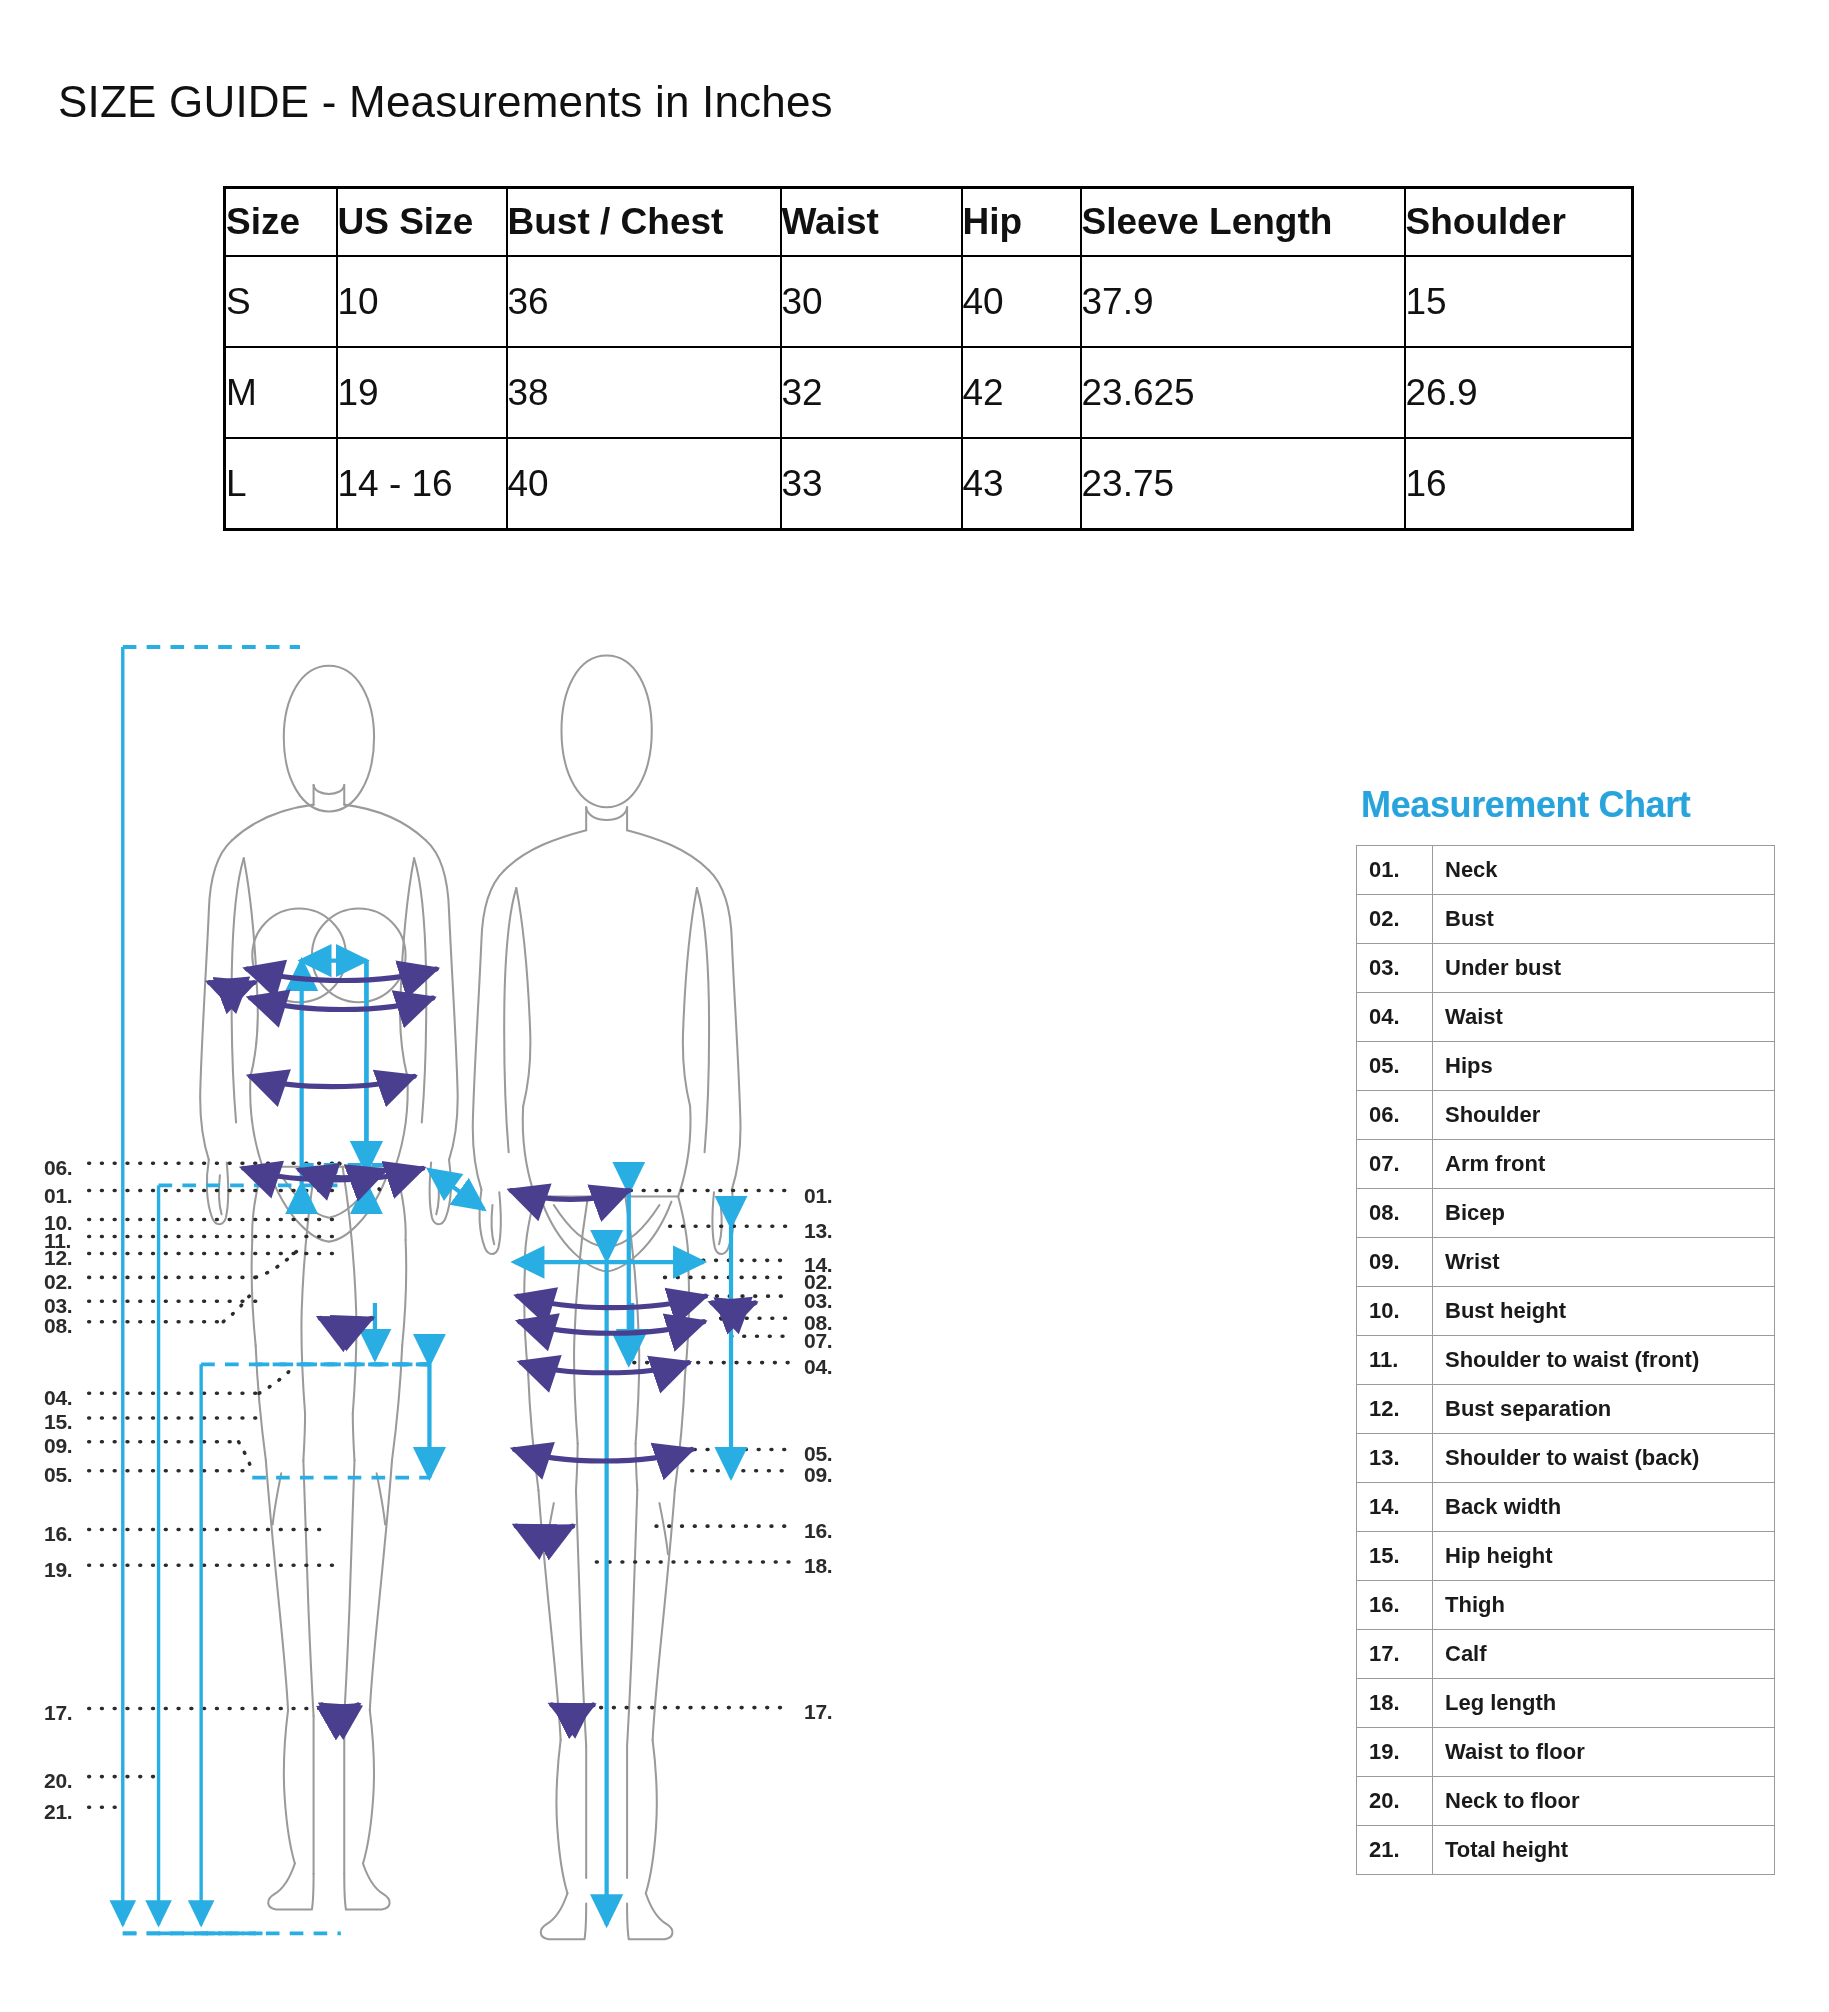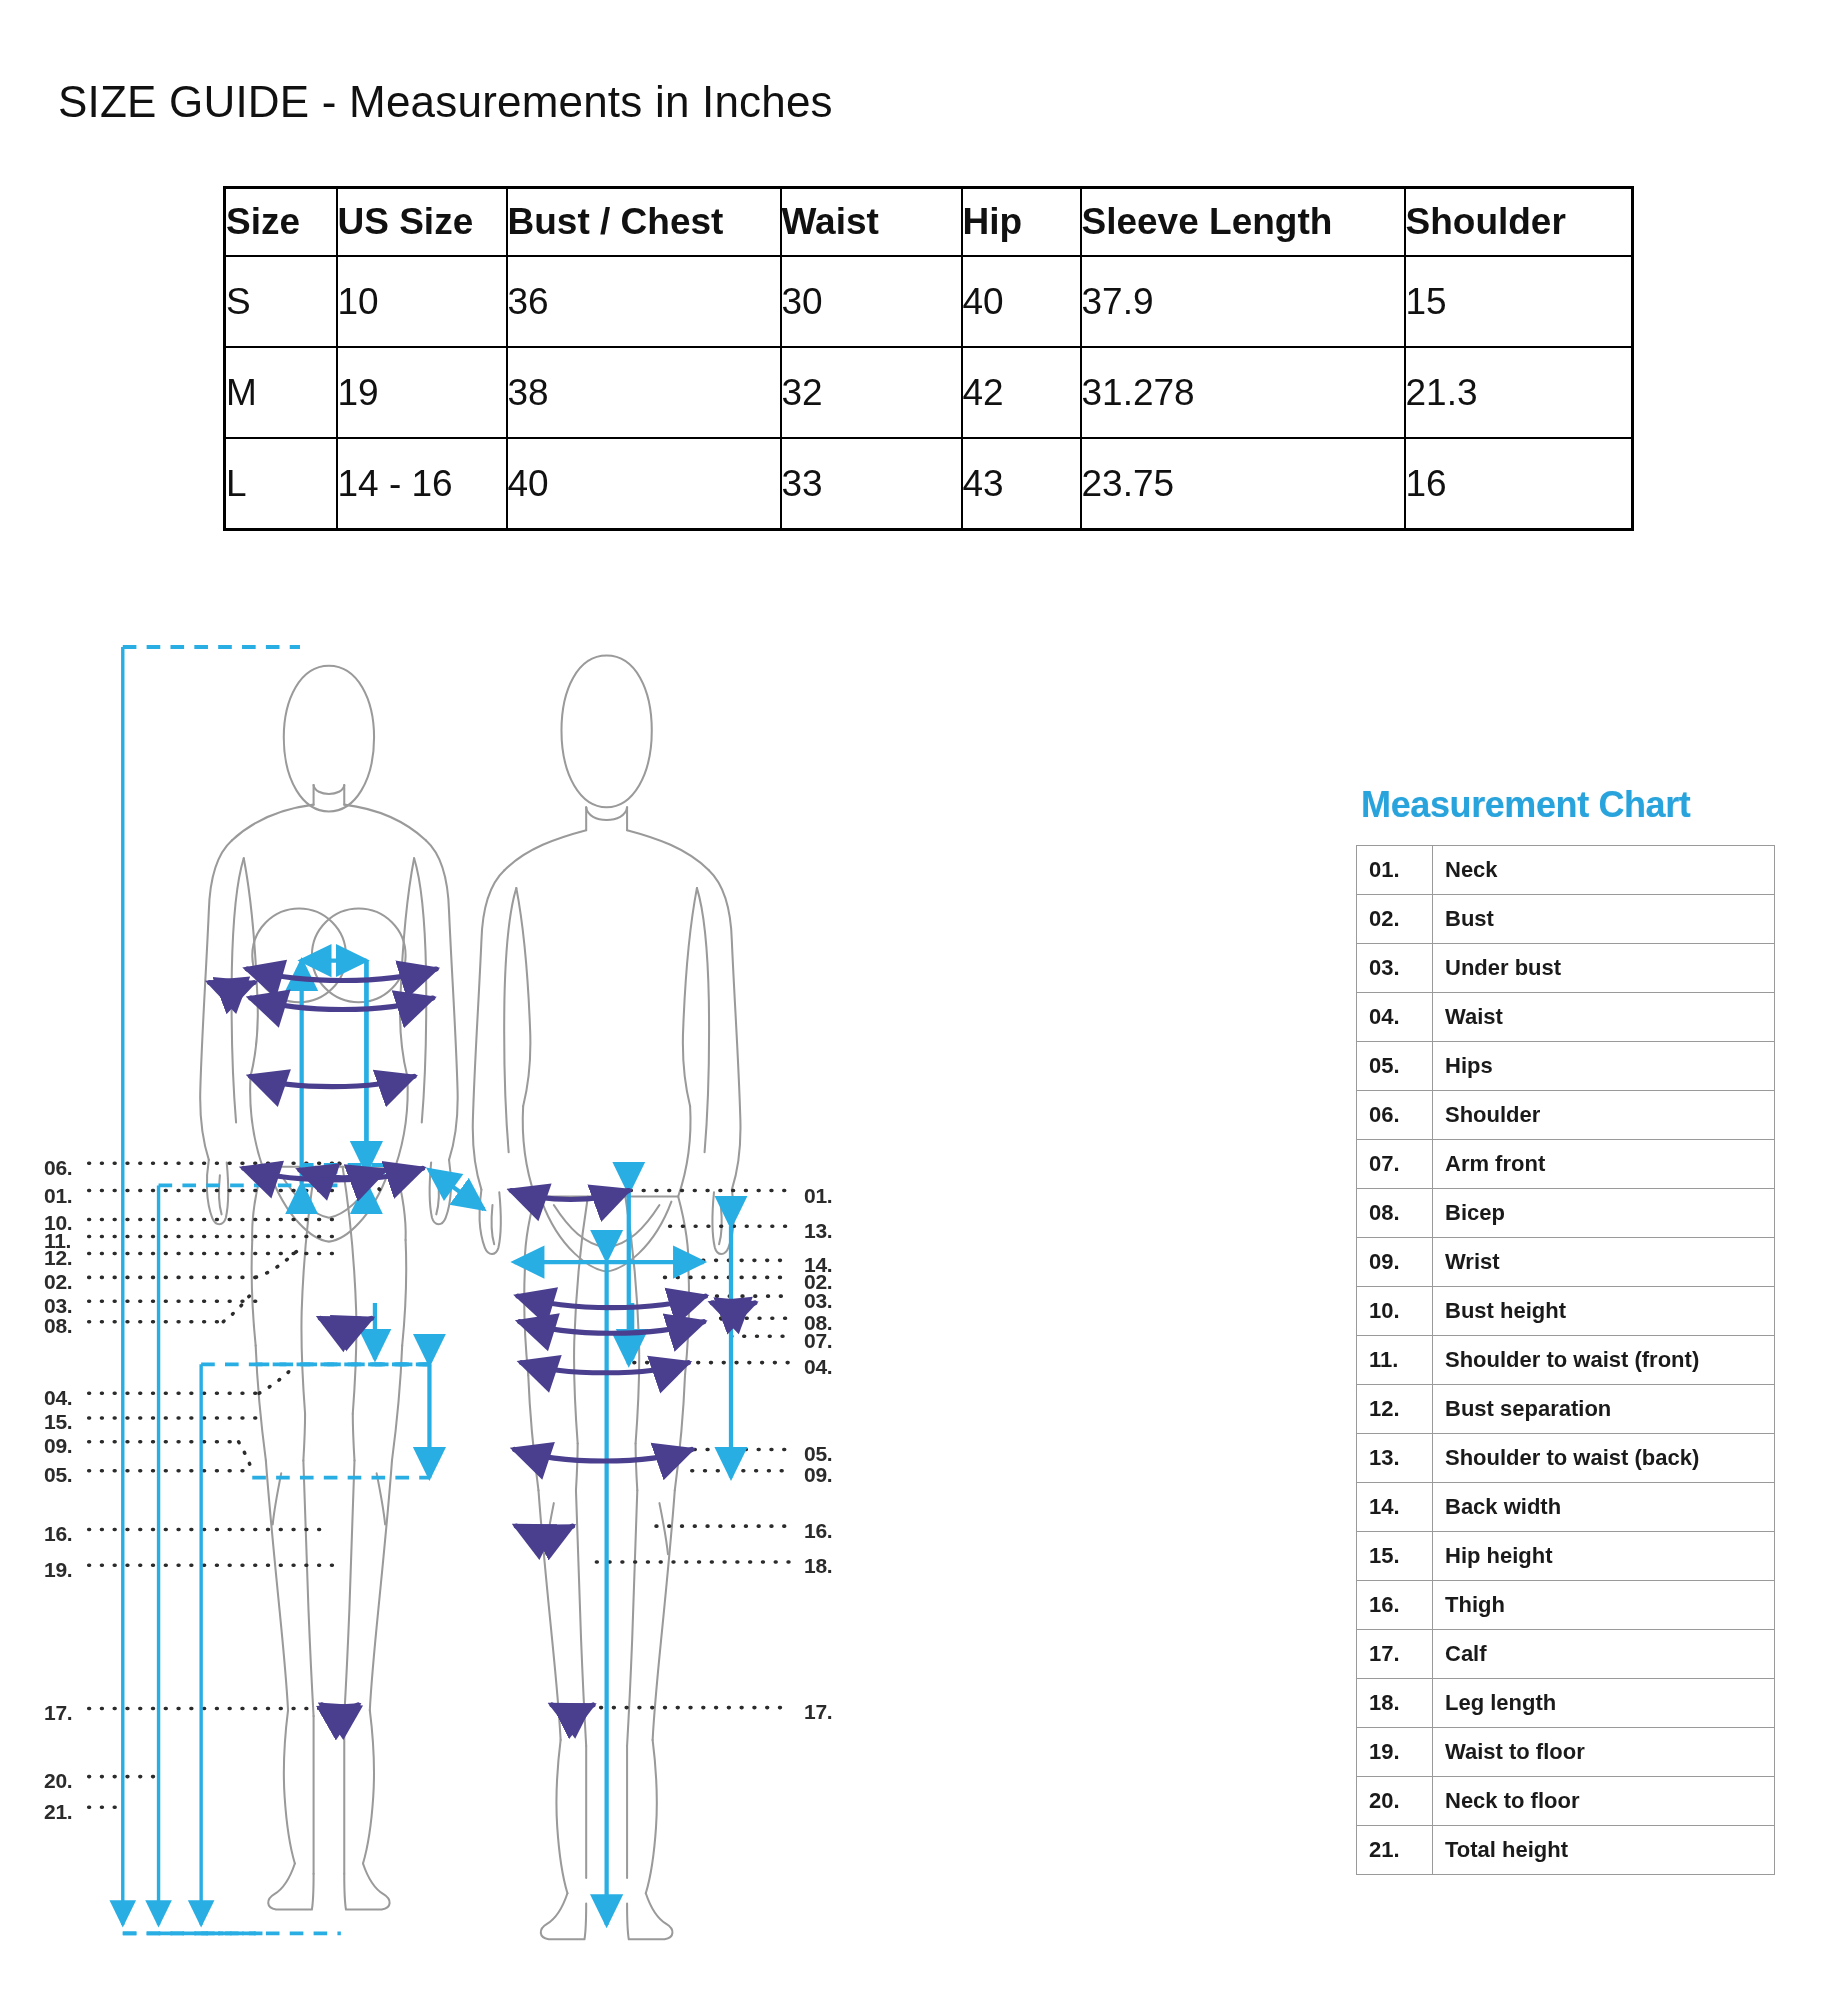--- a/index.html
+++ b/index.html
@@ -99,22 +99,22 @@
         <td>40</td>
         <td>37.9</td>
         <td>15</td>
       </tr>
       <tr>
         <td>M</td>
         <td>19</td>
         <td>38</td>
         <td>32</td>
         <td>42</td>
-        <td>31.278</td>
-        <td>21.3</td>
+        <td>23.625</td>
+        <td>26.9</td>
       </tr>
       <tr>
         <td>L</td>
         <td>14 - 16</td>
         <td>40</td>
         <td>33</td>
         <td>43</td>
         <td>23.75</td>
         <td>16</td>
       </tr>

